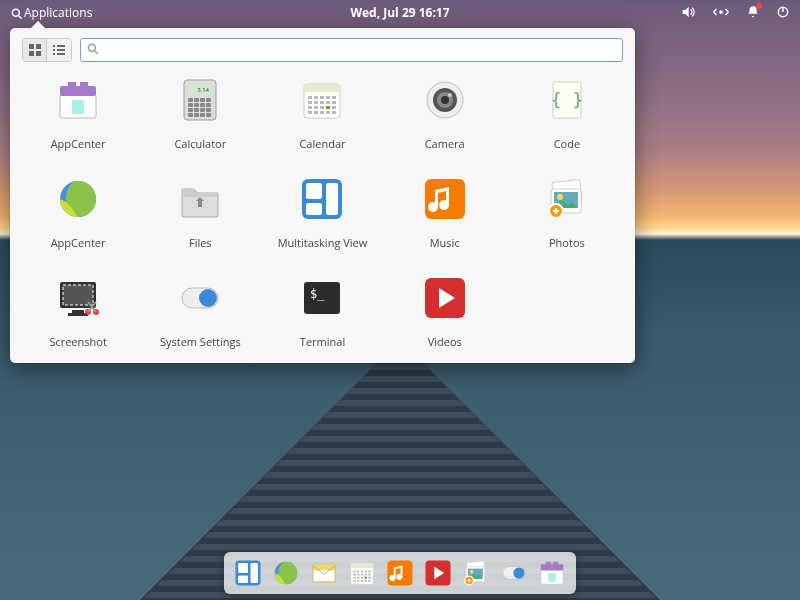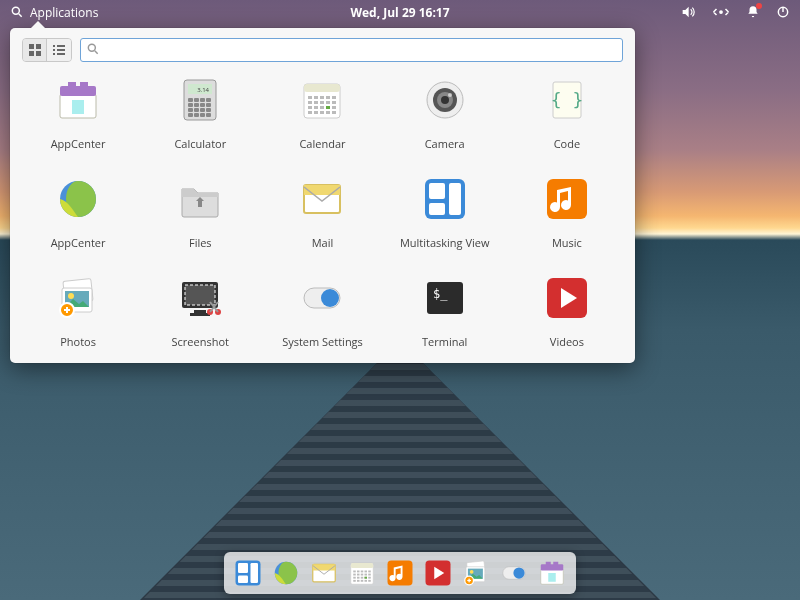--- a/index.html
+++ b/index.html
@@ -1,21 +1,21 @@
 <!DOCTYPE html>
 <html><head>
 <meta charset="utf-8">
 <style>
 * { margin: 0; padding: 0; box-sizing: border-box; }
 body { width: 800px; height: 600px; overflow: hidden; font-family: "Open Sans", Arial, sans-serif; font-size: 11px; position: relative; }
 .desktop { width: 800px; height: 600px; position: relative; background: linear-gradient(to bottom, #6d5a7a 0%, #8a6d84 15%, #a97f86 25%, #d89a75 32%, #f5b670 36%, #ffd890 38%, #fff5d6 39%, #2a4a5a 40%, #3a5a6a 55%, #4a6a7a 100%); }
 .pier { position: absolute; bottom: 0; left: 50%; transform: translateX(-50%); width: 0; height: 0; border-left: 260px solid transparent; border-right: 260px solid transparent; border-bottom: 260px solid #2a3540; opacity: 0.92; }
 .pier::before { content: ""; position: absolute; left: -258px; top: 0; width: 516px; height: 260px; background: repeating-linear-gradient(to bottom, #3f4d58 0 6px, #2b3843 6px 12px); clip-path: polygon(50% 0, 100% 100%, 0 100%); }
 .topbar { position: absolute; top: 0; left: 0; right: 0; height: 24px; display: flex; align-items: center; color: #fff; font-size: 12px; z-index: 10; padding: 0 10px; }
-.topbar-left { display: flex; align-items: center; gap: 6px; cursor: pointer; }
+.topbar-left { display: flex; align-items: flex-end; gap: 0; cursor: pointer; }
 .topbar-center { position: absolute; left: 50%; transform: translateX(-50%); white-space: nowrap; font-weight: 700; }
 .topbar-right { margin-left: auto; display: flex; align-items: center; gap: 16px; }
 .sysicon { display: inline-flex; }
 .menu { position: absolute; top: 28px; left: 10px; width: 625px; background: #f7f7f7; border-radius: 5px; box-shadow: 0 6px 24px rgba(0,0,0,0.45), 0 0 0 1px rgba(0,0,0,0.06); z-index: 9; padding: 10px 12px 14px; }
 .menu::before { content: ""; position: absolute; top: -7px; left: 20px; width: 0; height: 0; border-left: 8px solid transparent; border-right: 8px solid transparent; border-bottom: 8px solid #f7f7f7; }
 .menu-top { display: flex; align-items: center; gap: 8px; margin-bottom: 14px; }
 .view-toggle { display: flex; border: 1px solid #c8c8c8; border-radius: 4px; overflow: hidden; background: #f0f0f0; }
 .view-toggle button { width: 24px; height: 22px; border: none; background: #f0f0f0; display: flex; align-items: center; justify-content: center; cursor: pointer; }
 .view-toggle button:first-child { border-right: 1px solid #c8c8c8; background: #e8e8e8; }
 .search-box { flex: 1; position: relative; }
@@ -217,30 +217,20 @@
               <path d="M6 14h12l4 4h20v22a2 2 0 0 1-2 2H8a2 2 0 0 1-2-2z" fill="#ddd" stroke="#aaa"></path>
               <path d="M6 14h12l4 4h20v4H6z" fill="#ccc"></path>
               <path d="M20 26l4-4 4 4h-2v6h-4v-6z" fill="#888"></path>
             </svg>
           </div>
           <div class="app-label">Files</div>
         </div>
         <div class="app">
           <div class="app-icon">
             <svg width="48" height="48" viewBox="0 0 48 48">
-              <rect x="6" y="10" width="36" height="28" rx="2" fill="#fff" stroke="#d8c060" stroke-width="2"></rect>
-              <rect x="6" y="10" width="36" height="10" fill="#f0d870"></rect>
-              <path d="M6 12l18 14 18-14" fill="none" stroke="#aaa" stroke-width="1.5"></path>
-            </svg>
-          </div>
-          <div class="app-label">Mail</div>
-        </div>
-        <div class="app">
-          <div class="app-icon">
-            <svg width="48" height="48" viewBox="0 0 48 48">
               <rect x="4" y="4" width="40" height="40" rx="6" fill="#3b8ad8"></rect>
               <rect x="8" y="8" width="16" height="16" rx="2" fill="#fff"></rect>
               <rect x="8" y="28" width="16" height="12" rx="2" fill="#fff"></rect>
               <rect x="28" y="8" width="12" height="32" rx="2" fill="#fff"></rect>
             </svg>
           </div>
           <div class="app-label">Multitasking View</div>
         </div>
         <div class="app">
           <div class="app-icon">

